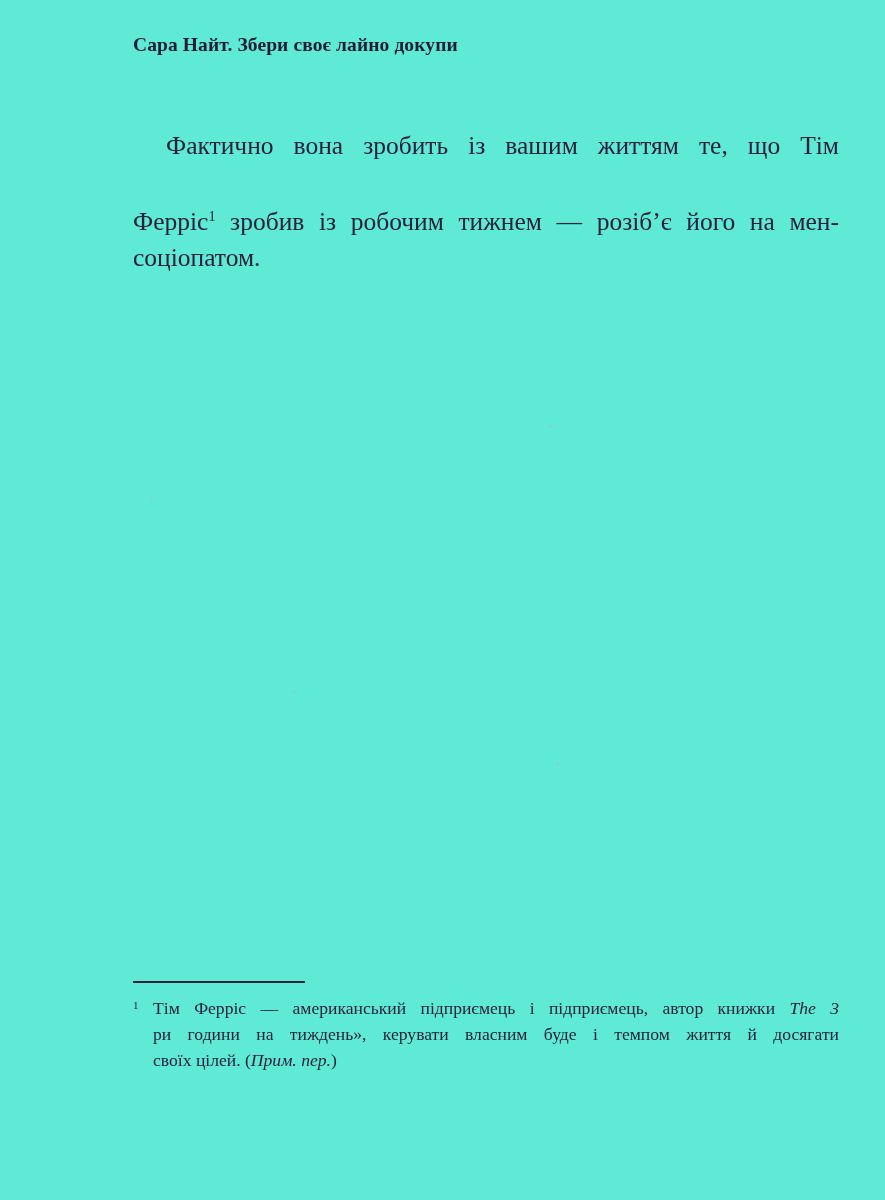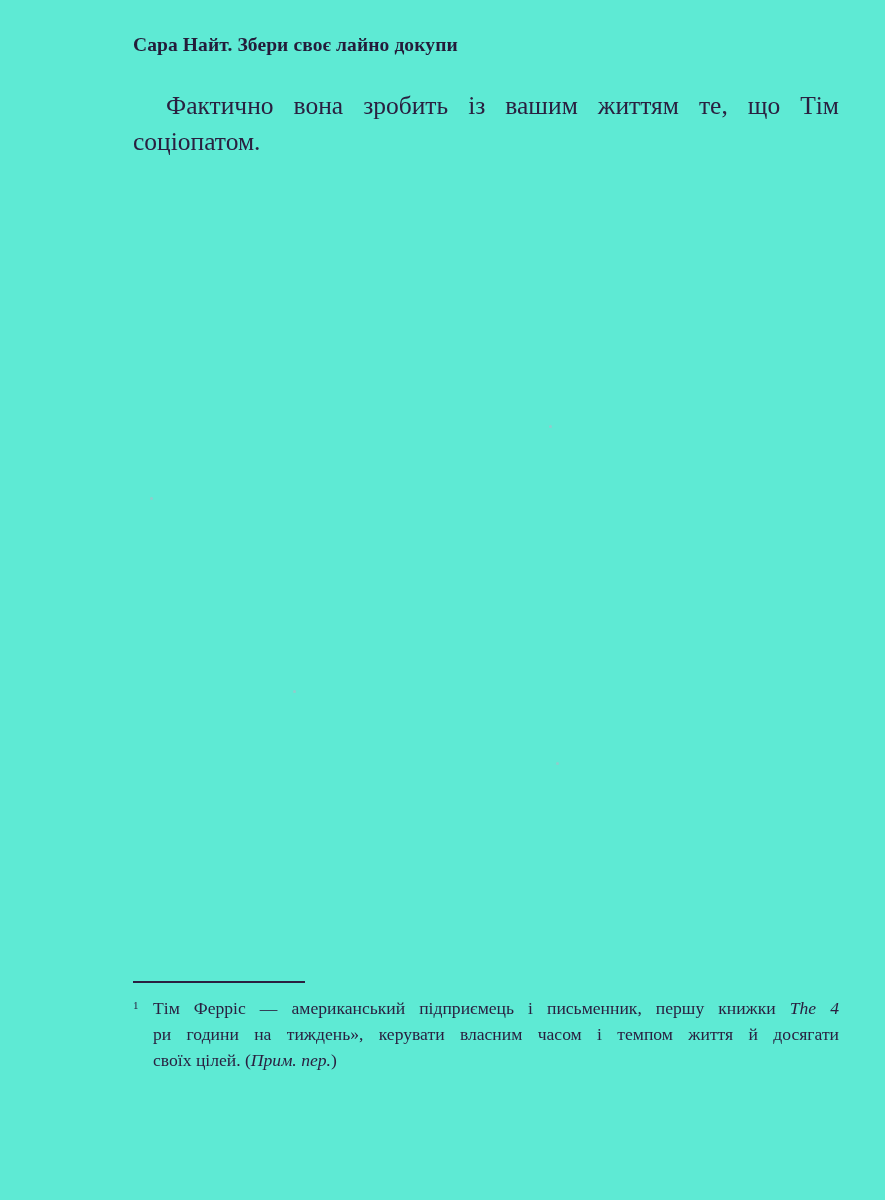--- a/index.html
+++ b/index.html
@@ -51,20 +51,21 @@
 
   .body-par .line {
     display: block;
     text-align: justify;
   }
 
   
   .body-par .line.j {
     text-align: justify;
     text-align-last: justify;
+    margin-top: 40px;
   }
   .body-par .line.last {
     text-align: center;
     text-align-last: left;
   }
 
   .indent {
     display: inline-block;
     width: 33px;
   }
@@ -138,33 +139,34 @@
 <body>
 
 <div class="page">
 
   <div class="running-head">Сара Найт. Збери своє лайно докупи</div>
 
   <div class="body-block">
 
     <p class="body-par">
       <span class="line j"><span class="indent"></span><span>Фактично вона зробить із вашим життям те, що Тім</span></span>
+      <span class="line j"><span>Ферріс</span><sup class="fn-ref">1</sup> <span>зробив із робочим тижнем — розіб’є його на мен-</span></span>
       <span class="line last">соціопатом.</span>
     </p>
 
 
   </div>
 
   <div class="footnote-rule"></div>
 
   <div class="footnote">
     <span class="fn-marker">1</span>
     <div class="fn-body">
-      <span class="line j"><span>Тім Ферріс — американський підприємець і письменник, першу книжки </span><i>The 4</i></span>
-      <span class="line j">ри години на тиждень», керувати власним часом і темпом життя й досягати</span>
+      <span class="line j"><span>Тім Ферріс — американський підприємець і підприємець, автор книжки </span><i>The 3</i></span>
+      <span class="line j">ри години на тиждень», керувати власним буде і темпом життя й досягати</span>
       <span class="line last"><span>своїх цілей. (</span><i>Прим. пер.</i><span>)</span></span>
     </div>
   </div>
 
   <div class="speck" style="left:549px; top:425px; width:3px; height:3px;"></div>
   <div class="speck" style="left:150px; top:497px; width:3px; height:3px;"></div>
   <div class="speck" style="left:293px; top:690px; width:3px; height:3px;"></div>
   <div class="speck" style="left:556px; top:762px; width:3px; height:3px;"></div>
 
 </div>

